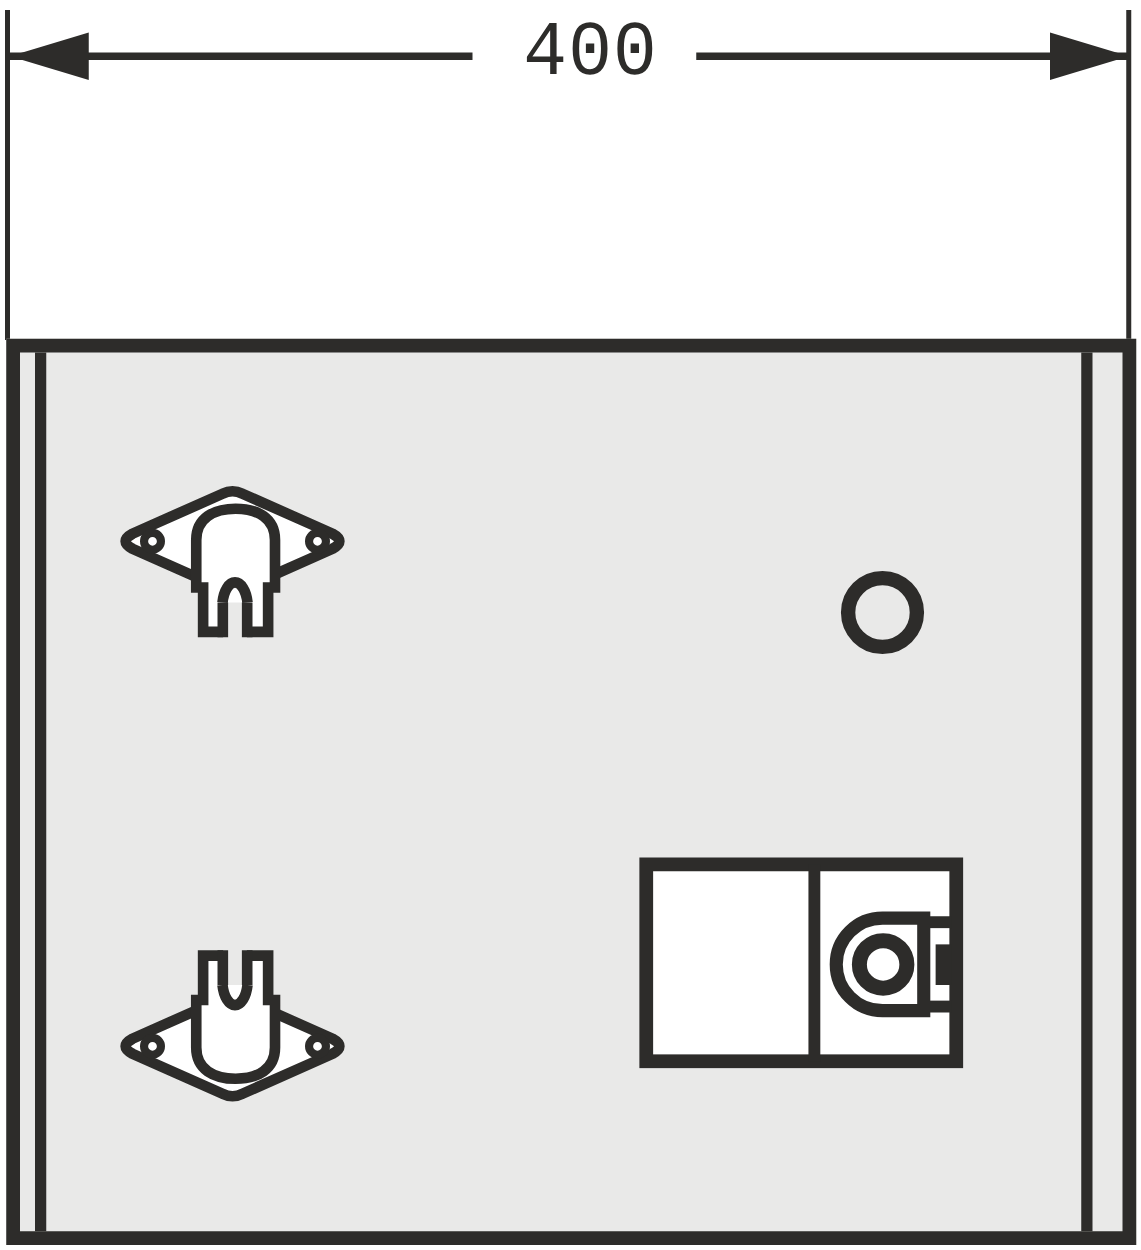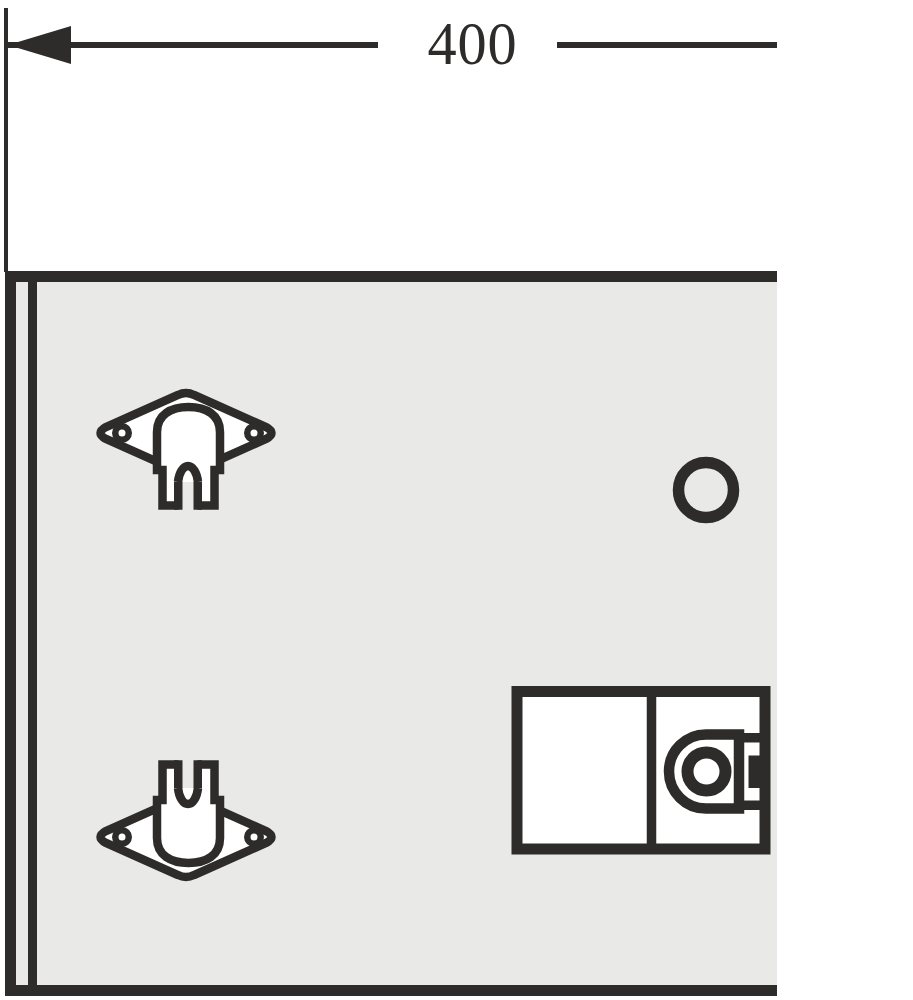--- a/index.html
+++ b/index.html
@@ -3,22 +3,22 @@
 <meta charset="utf-8">
 <style>
   :root{
     --line:#2d2c2a;
     --panel:#e9e9e8;
     --part-fill:#ffffff;
     --background:#ffffff;
   }
   html,body{margin:0;padding:0;background:var(--background);}
   .canvas{
-    position:relative;width:777px;height:1000px;background:var(--background);
-    overflow:hidden;font-family:Liberation Serif, serif;
+    position:relative;width:913px;height:1000px;background:var(--background);
+    overflow:hidden;font-family:Liberation Mono, monospace;
   }
   
   .ext-line{position:absolute;top:8px;width:4px;height:264px;background:var(--line);}
   .ext-line.left{left:4px;}
   .ext-line.right{left:901px;}
   .dim-line{position:absolute;top:42px;height:6px;background:var(--line);}
   .dim-line.left{left:8px;width:370px;}
   .dim-line.right{left:557px;width:346px;}
   .arrow{position:absolute;top:26px;width:0;height:0;border-top:19px solid transparent;border-bottom:19px solid transparent;}
   .arrow.left{left:8px;border-right:63px solid var(--line);}

